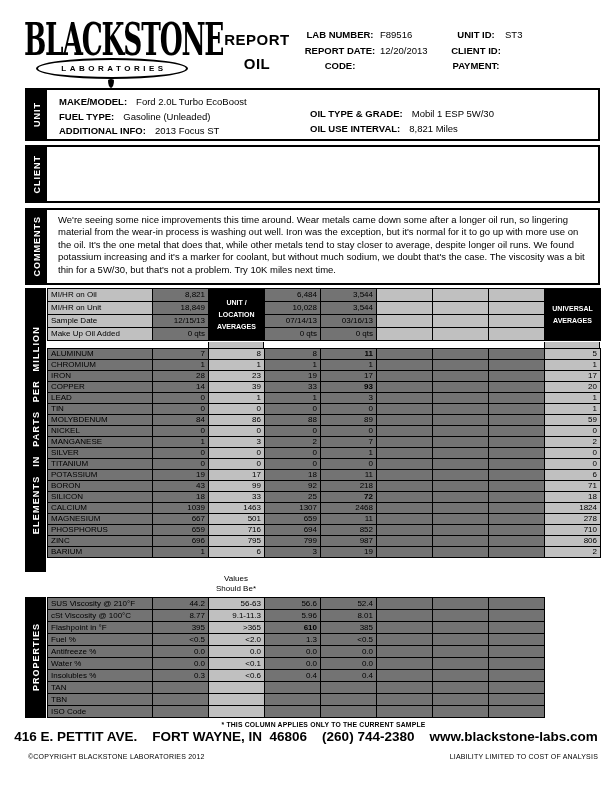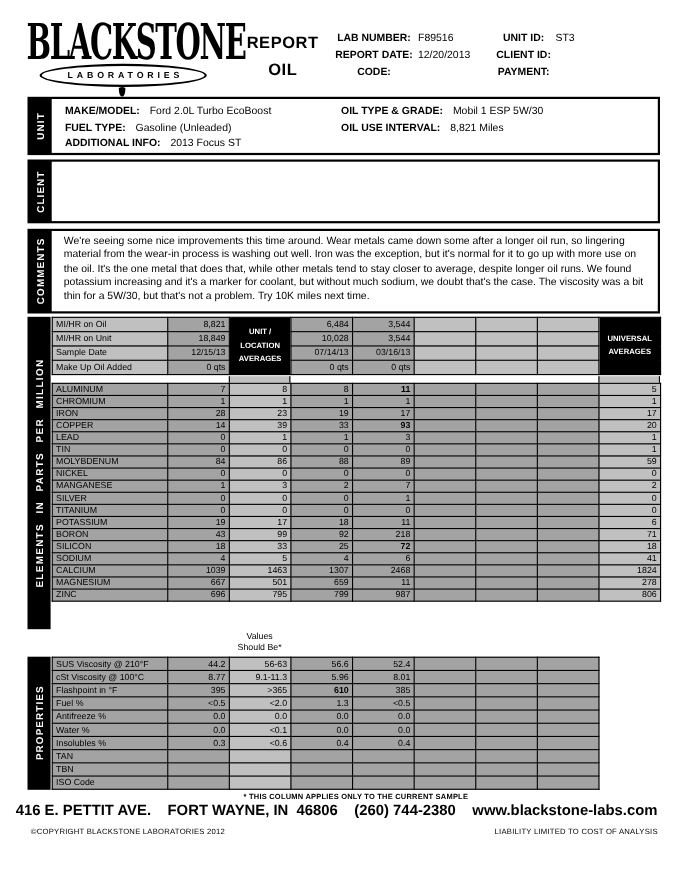--- a/index.html
+++ b/index.html
@@ -30,30 +30,30 @@
   .box{position:absolute;left:25px;width:575px;border:2px solid #000;background:#fff;}
   .bar{position:absolute;left:-1px;top:-1px;bottom:-1px;width:21px;background:#000;
        display:flex;align-items:center;justify-content:center;}
   .vtext{writing-mode:vertical-rl;transform:rotate(180deg);color:#fff;font-weight:bold;
          font-size:9px;letter-spacing:1px;white-space:nowrap;}
   #unit-box{top:88px;height:53px;}
   #client-box{top:145px;height:58px;}
   #comments-box{top:208px;height:77px;}
   .unit-col{position:absolute;top:5px;font-size:9.5px;line-height:14.5px;white-space:nowrap;}
   #unit-left{left:32px;}
-  #unit-right{left:283px;}
+  #unit-right{left:283px;margin-top:12px;}
   .unit-col .fl{font-weight:bold;margin-right:9px;}
   #comments-text{position:absolute;left:31px;top:4px;width:533px;font-size:9.5px;line-height:12.4px;}
 
   
   .vbar{position:absolute;width:21px;background:#000;display:flex;align-items:center;justify-content:center;}
   #el-bar{left:25px;top:288px;height:284px;}
   #el-bar .vtext{word-spacing:5px;letter-spacing:1.2px;}
   #prop-bar{left:25px;top:597px;height:121px;}
-  table{border-collapse:collapse;table-layout:fixed;position:absolute;background:#a3a3a3;}
+  table{border-collapse:collapse;table-layout:fixed;position:absolute;background:#737373;}
   td,th{border:1px solid #000;font-size:8px;white-space:nowrap;overflow:hidden;vertical-align:middle;}
   th.lbl{text-align:left;font-weight:normal;padding-left:3px;}
   td.val{text-align:right;padding-right:3px;}
   .gray{background:#c0c0c0;}
   .b{font-weight:bold;}
   #el-hdr{left:47px;top:288px;}
   #el-hdr td,#el-hdr th{height:13px;line-height:12px;}
   #el-hdr th.lbl{background:#c0c0c0;}
   .blackbox{background:#000;color:#fff;font-size:7px;font-weight:bold;text-align:center;line-height:9px;border:1px solid #000;}
   #strip{position:absolute;left:47px;top:342px;width:553px;height:6px;}
@@ -356,31 +356,20 @@
           <td class="val">18</td>
           <td class="val gray">33</td>
           <td class="val">25</td>
           <td class="val b">72</td>
           <td class="val"></td>
           <td class="val"></td>
           <td class="val"></td>
           <td class="val gray">18</td>
         </tr>
         <tr>
-          <th class="lbl">SODIUM</th>
-          <td class="val">4</td>
-          <td class="val gray">5</td>
-          <td class="val">4</td>
-          <td class="val">6</td>
-          <td class="val"></td>
-          <td class="val"></td>
-          <td class="val"></td>
-          <td class="val gray">41</td>
-        </tr>
-        <tr>
           <th class="lbl">CALCIUM</th>
           <td class="val">1039</td>
           <td class="val gray">1463</td>
           <td class="val">1307</td>
           <td class="val">2468</td>
           <td class="val"></td>
           <td class="val"></td>
           <td class="val"></td>
           <td class="val gray">1824</td>
         </tr>
@@ -389,30 +378,52 @@
           <td class="val">667</td>
           <td class="val gray">501</td>
           <td class="val">659</td>
           <td class="val">11</td>
           <td class="val"></td>
           <td class="val"></td>
           <td class="val"></td>
           <td class="val gray">278</td>
         </tr>
         <tr>
+          <th class="lbl">PHOSPHORUS</th>
+          <td class="val">659</td>
+          <td class="val gray">716</td>
+          <td class="val">694</td>
+          <td class="val">852</td>
+          <td class="val"></td>
+          <td class="val"></td>
+          <td class="val"></td>
+          <td class="val gray">710</td>
+        </tr>
+        <tr>
           <th class="lbl">ZINC</th>
           <td class="val">696</td>
           <td class="val gray">795</td>
           <td class="val">799</td>
           <td class="val">987</td>
           <td class="val"></td>
           <td class="val"></td>
           <td class="val"></td>
           <td class="val gray">806</td>
         </tr>
+        <tr>
+          <th class="lbl">BARIUM</th>
+          <td class="val">1</td>
+          <td class="val gray">6</td>
+          <td class="val">3</td>
+          <td class="val">19</td>
+          <td class="val"></td>
+          <td class="val"></td>
+          <td class="val"></td>
+          <td class="val gray">2</td>
+        </tr>
       </tbody>
   </table>
 
   <div id="vsb">
     <div>Values</div>
     <div>Should Be*</div>
   </div>
   <div class="vbar" id="prop-bar">
     <span class="vtext">PROPERTIES</span>
   </div>

